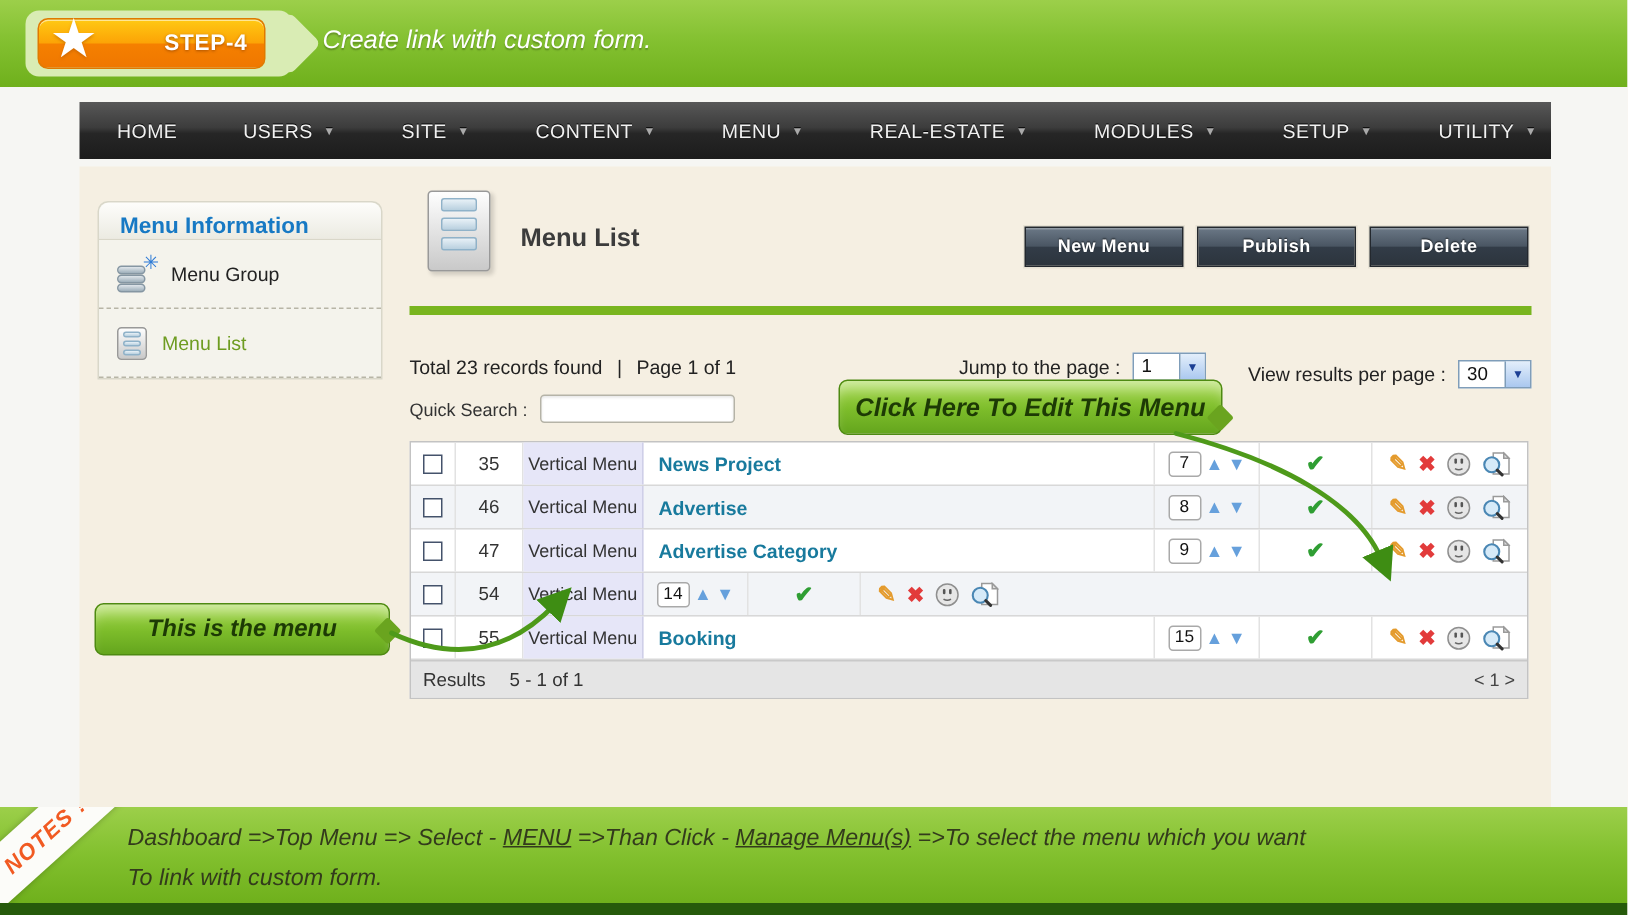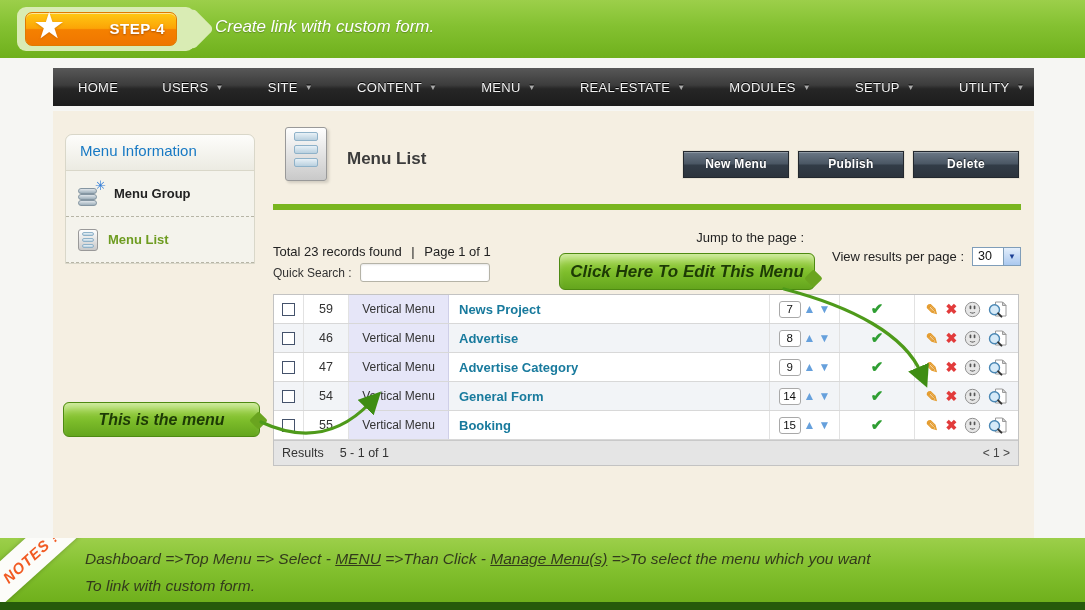--- a/index.html
+++ b/index.html
@@ -31,26 +31,26 @@
   .nav-item { padding:0 22px; color:#f1f1f1; font-size:13px; letter-spacing:.3px;
     text-shadow:0 -1px 0 #000; cursor:pointer; white-space:nowrap; display:flex; align-items:center; gap:7px; }
   .nav-caret { font-size:8px; color:#aaaaaa; }
 
   
   .content { position:absolute; left:53px; top:111px; width:981px; height:427px; background:#f5efe2; }
 
   
   .side-panel { position:absolute; left:12px; top:23px; width:190px;
     background:#f4f3ec; border:1px solid #d9d7c9; border-radius:7px 7px 0 0; }
-  .side-head { height:36px; line-height:32px; padding-left:14px;
+  .side-head { height:25px; line-height:32px; padding-left:14px;
     background:linear-gradient(180deg,#fdfdfb,#ecebe2); border-bottom:1px solid #d9d7c9;
-    border-radius:7px 7px 0 0; color:#1779c4; font-size:15px; font-weight:normal; }
+    border-radius:7px 7px 0 0; color:#1779c4; font-size:15px; font-weight:bold; }
   .side-item { display:flex; align-items:center; gap:10px; height:46px; padding:0 12px;
     border-bottom:1px dashed #b7b5a6; cursor:pointer; }
-  .side-item .lbl { font-size:13px; font-weight:bold; color:#222; }
+  .side-item .lbl { font-size:13px; font-weight:normal; color:#222; }
   .side-item.active .lbl { color:#6e9c21; }
   .icon-stack { position:relative; width:26px; height:24px; }
   .icon-stack i { position:absolute; left:0; width:19px; height:6px; border-radius:3px;
     background:linear-gradient(180deg,#dfe5ea,#9fb0bb); border:1px solid #8596a2; }
   .icon-stack i:nth-child(1){ top:6px; } .icon-stack i:nth-child(2){ top:12px; } .icon-stack i:nth-child(3){ top:18px; }
   .icon-spark { position:absolute; right:-2px; top:-4px; font-size:13px; color:#2e7bd6; font-style:normal; }
   .scroll-ic { position:relative; background:linear-gradient(180deg,#fefefe,#c9c9c9);
     border:1px solid #999; border-radius:3px; }
   .scroll-ic.small { width:20px; height:22px; }
   .scroll-ic.big { width:42px; height:54px; box-shadow:2px 2px 3px rgba(0,0,0,.15); }
@@ -67,40 +67,40 @@
   .btn { height:27px; min-width:106px; padding:0 14px; color:#fff; font-size:12px; font-weight:bold;
     letter-spacing:.3px; text-shadow:0 -1px 1px rgba(0,0,0,.7); text-align:center; line-height:25px;
     background:linear-gradient(180deg,#6b7886 0%,#4a5663 48%,#323c47 52%,#2c343d 100%);
     border:1px solid #23282e; box-shadow:0 0 0 1px #e7e2d4, inset 0 1px 0 rgba(255,255,255,.25); cursor:pointer; }
   .green-rule { position:absolute; left:0; top:93px; width:748px; height:6px; background:#79b51f; }
 
   .info-row { position:absolute; left:0; top:119px; width:748px; display:flex; align-items:center;
     font-size:13px; color:#222; }
   .info-left span { margin-right:6px; }
   .dd-group { display:flex; align-items:center; gap:8px; }
-  .dd-group.first { margin-left:auto;flex-direction:column; }
+  .dd-group.first { margin-left:auto; }
   .dd-group.second { margin-left:28px;margin-top:10px; }
   .dropdown { display:flex; height:19px; border:1px solid #7f9db9; background:#fff; cursor:pointer; }
   .dd-value { width:30px; padding-left:5px; font-size:12.5px; line-height:17px; color:#111; }
   .dd-btn { width:17px; background:linear-gradient(180deg,#e3eefb,#aac8ef); border-left:1px solid #7f9db9;
     display:flex; align-items:center; justify-content:center; font-size:8px; color:#1c3f94; }
 
   .search-row { position:absolute; left:0; top:152px; display:flex; align-items:center; gap:8px;
     font-size:12px; color:#333; }
   .search-input { width:130px; height:19px; border:1px solid #b5b3a7; border-radius:3px; background:#fff;
     box-shadow:inset 0 1px 2px rgba(0,0,0,.1); font-size:12px; padding:0 5px; }
 
   
   .tbl { position:absolute; left:0; top:183px; width:746px; border:1px solid #c3c3c3; background:#fff; }
   .trow { display:flex; height:29px; border-bottom:1px solid #d8d8d8; align-items:stretch; }
   .trow:nth-child(even) { background:#f2f4f7; }
   .cell { display:flex; align-items:center; border-right:1px solid #e2e2e2; font-size:12.5px; color:#333; }
   .c-check { width:30px; justify-content:center; }
   .c-id { width:45px; justify-content:center; }
-  .c-group { width:100px; justify-content:center; background:#e6e6f8; border-right:1px solid #cfcfe8; font-size:12px; }
+  .c-group { width:80px; justify-content:center; background:#e6e6f8; border-right:1px solid #cfcfe8; font-size:12px; }
   .c-name { flex:1; padding-left:10px; color:#187a9d; font-weight:bold; font-size:13px; cursor:pointer; }
   .c-order { width:70px; justify-content:center; gap:3px; }
   .c-status { width:75px; justify-content:center; }
   .c-actions { width:103px; justify-content:center; gap:7px; border-right:none; }
   .checkbox { width:13px; height:13px; background:#fff; border:1px solid #44526b; cursor:pointer; }
   .order-box { display:inline-block; min-width:22px; height:17px; line-height:15px; text-align:center;
     background:#fff; border:1px solid #a9a9a9; border-radius:3px; font-size:11.5px; color:#111; cursor:text; }
   .arr { font-size:12px; color:#66a0dc; cursor:pointer; line-height:1; }
   .check-ic { font-size:15px; font-weight:bold; color:#2f9e33; }
   .act { cursor:pointer; line-height:1; }
@@ -255,21 +255,21 @@
         <span>Quick Search :</span>
         <input class="search-input" value="" style="">
       </div>
 
       <div class="tbl">
         <div>
   <div class="trow">
     <div class="cell c-check">
       <span class="checkbox"></span>
     </div>
-    <div class="cell c-id">59</div>
+    <div class="cell c-id">35</div>
     <div class="cell c-group">Vertical Menu</div>
     <div class="cell c-name">News Project</div>
     <div class="cell c-order">
       <span class="order-box">7</span>
       <span class="arr">▲</span>
       <span class="arr">▼</span>
     </div>
     <div class="cell c-status">
       <span class="check-ic">✔</span>
     </div>
@@ -356,21 +356,20 @@
       </svg>
     </div>
   </div>
 
   <div class="trow">
     <div class="cell c-check">
       <span class="checkbox"></span>
     </div>
     <div class="cell c-id">54</div>
     <div class="cell c-group">Vertical Menu</div>
-    <div class="cell c-name">General Form</div>
     <div class="cell c-order">
       <span class="order-box">14</span>
       <span class="arr">▲</span>
       <span class="arr">▼</span>
     </div>
     <div class="cell c-status">
       <span class="check-ic">✔</span>
     </div>
     <div class="cell c-actions">
       <span class="act pencil-ic">✎</span>

